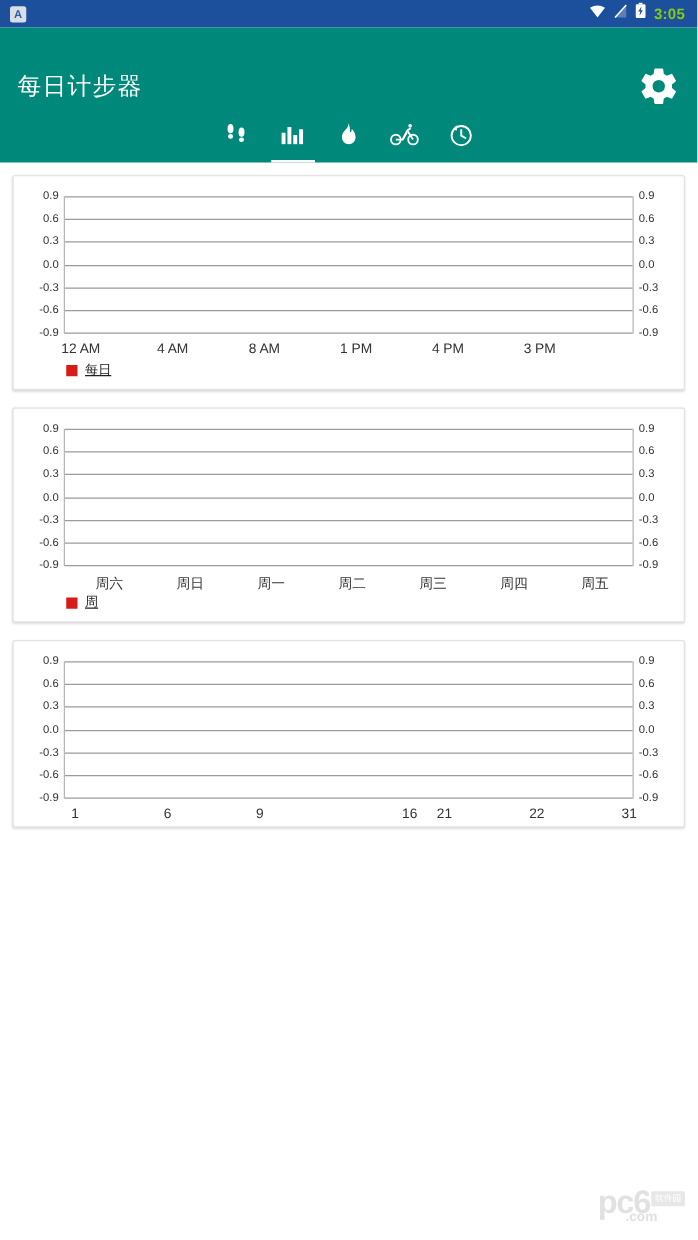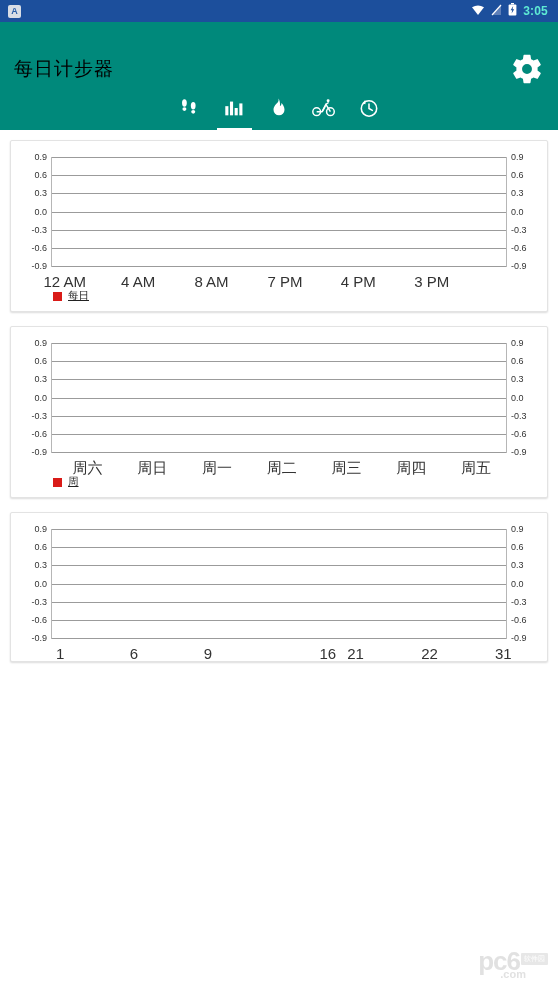--- a/index.html
+++ b/index.html
@@ -17,29 +17,29 @@
     display: flex; align-items: center; padding: 0 8px;
   }
   .sb-left { display: flex; align-items: center; gap: 4px; }
   .sb-spacer { flex: 1 1 auto; }
   .sb-right { display: flex; align-items: center; gap: 6px; padding-right: 2px; }
   .appnotif {
     width: 13px; height: 13px; border-radius: 2px;
     background: #d8dde6; color: #2a5fa8;
     font-size: 9px; font-weight: bold; line-height: 13px; text-align: center;
   }
-  .sb-time { color: #5eead4; font-size: 12px; font-weight: bold; letter-spacing: .2px; }
+  .sb-time { color: #84cc16; font-size: 12px; font-weight: bold; letter-spacing: .2px; }
 
   
   .appbar {
     background: #00897b; height: 108px; position: relative;
   }
   .app-title {
     position: absolute; left: 14px; top: 34px;
-    color: #000000; font-size: 19px; letter-spacing: 1px;
+    color: #ffffff; font-size: 19px; letter-spacing: 1px;
   }
   .gear-btn {
     position: absolute; right: 14px; top: 30px;
     width: 34px; height: 34px; cursor: pointer;
   }
   .tabs {
     position: absolute; bottom: 0; left: 0; right: 0;
     height: 44px; display: flex; justify-content: center; align-items: flex-start; gap: 0;
   }
   .tab {
@@ -75,21 +75,21 @@
   }
   .ylab {
     position: absolute; font-size: 9px; color: #333; line-height: 1;
     transform: translateY(-50%); white-space: nowrap;
   }
   .ylab.left  { right: auto; left: 4px; width: 28px; text-align: right; }
   .ylab.right { left: auto; right: 4px; width: 28px; text-align: left; }
 
   .xaxis { position: absolute; left: 36px; right: 36px; top: 124px; height: 16px; }
   .xlab {
-    position: absolute; font-size: 15px; color: #333; top: 0;
+    position: absolute; font-size: 11px; color: #333; top: 0;
     transform: translateX(-50%); white-space: nowrap;
   }
 
   .legend {
     display: flex; align-items: center; gap: 6px;
     margin: 6px 0 2px 38px;
   }
   .legend-swatch { width: 9px; height: 9px; background: #d91b18; display: inline-block; }
   .legend-label { font-size: 10.5px; color: #222; text-decoration: underline; }
 
@@ -217,21 +217,21 @@
             <div class="gridline" style="top: 72.6667px;"></div>
             <div class="gridline" style="top: 90.8333px;"></div>
             <div class="gridline" style="top: 109px;"></div>
           </div>
         <div class="yaxis-left"></div>
         <div class="yaxis-right"></div>
         <div class="xaxis">
             <div class="xlab" style="left: 3%;">12 AM</div>
             <div class="xlab" style="left: 19.1%;">4 AM</div>
             <div class="xlab" style="left: 35.2%;">8 AM</div>
-            <div class="xlab" style="left: 51.3%;">7 PM</div>
+            <div class="xlab" style="left: 51.3%;">1 PM</div>
             <div class="xlab" style="left: 67.4%;">4 PM</div>
             <div class="xlab" style="left: 83.5%;">3 PM</div>
           </div>
       <div class="ylab left" style="top: 8px;">0.9</div>
           <div class="ylab right" style="top: 8px;">0.9</div>
           <div class="ylab left" style="top: 26.1667px;">0.6</div>
           <div class="ylab right" style="top: 26.1667px;">0.6</div>
           <div class="ylab left" style="top: 44.3333px;">0.3</div>
           <div class="ylab right" style="top: 44.3333px;">0.3</div>
           <div class="ylab left" style="top: 62.5px;">0.0</div>

